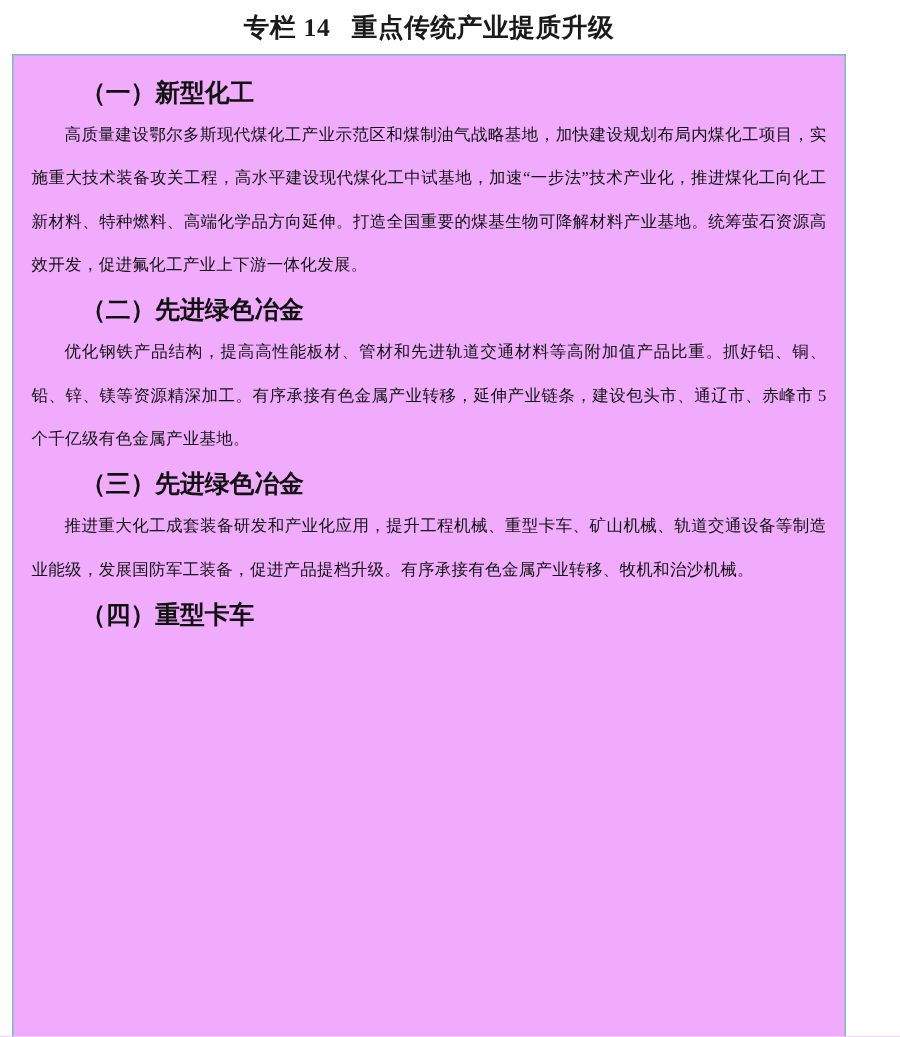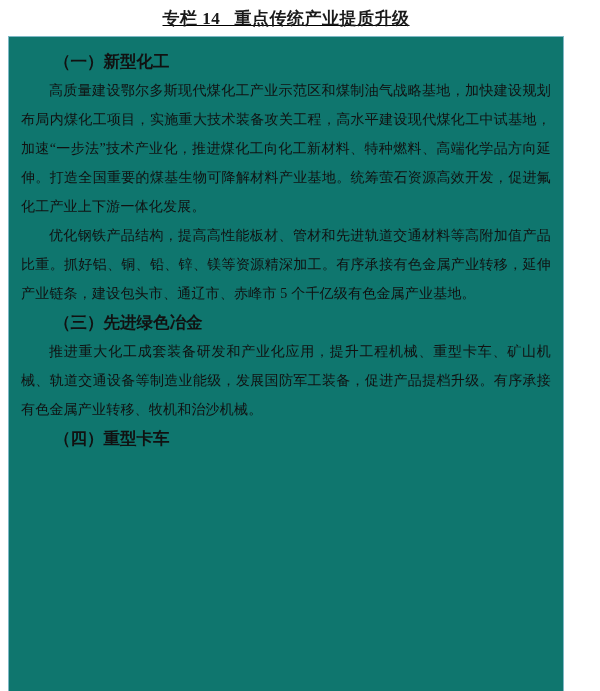--- a/index.html
+++ b/index.html
@@ -11,21 +11,20 @@
     height: 691px;
     background: #ffffff;
     font-family: "Liberation Serif", "DejaVu Serif", serif;
     overflow: hidden;
   }
   .panel {
     width: 572px;
     height: 691px;
     box-sizing: border-box;
     position: relative;
-    text-decoration: underline;
   }
   .title-bar {
     height: 36px;
     display: flex;
     align-items: center;
     justify-content: center;
     background: #ffffff;
   }
   .title-text {
     font-size: 17px;
@@ -33,37 +32,37 @@
     color: #1a1a1a;
     letter-spacing: 0.5px;
     white-space: pre;
   }
   .body-box {
     position: absolute;
     top: 36px;
     left: 8px;
     right: 8px;
     bottom: 0;
-    background: #0f766e;
+    background: #f0abfc;
     border: 1px solid #7fb8c6;
     border-bottom: none;
     box-sizing: border-box;
     padding: 10px 12px 0 12px;
     overflow: hidden;
   }
   .sec-head {
     font-size: 16.5px;
     font-weight: bold;
     color: #111111;
     line-height: 29px;
     text-indent: 2em;
     white-space: pre;
   }
   .para {
-    font-size: 14px;
+    font-size: 11px;
     color: #111111;
     line-height: 29px;
     text-indent: 2em;
     text-align: justify;
     text-justify: inter-ideograph;
     letter-spacing: 0.2px;
   }
 </style>
 </head>
 <body>
@@ -72,20 +71,21 @@
 
   <div class="title-bar">
     <div class="title-text">专栏 14   重点传统产业提质升级</div>
   </div>
 
   <div class="body-box">
 
     <div class="sec-head">（一）新型化工</div>
     <div class="para">高质量建设鄂尔多斯现代煤化工产业示范区和煤制油气战略基地，加快建设规划布局内煤化工项目，实施重大技术装备攻关工程，高水平建设现代煤化工中试基地，加速“一步法”技术产业化，推进煤化工向化工新材料、特种燃料、高端化学品方向延伸。打造全国重要的煤基生物可降解材料产业基地。统筹萤石资源高效开发，促进氟化工产业上下游一体化发展。</div>
 
+    <div class="sec-head">（二）先进绿色冶金</div>
     <div class="para">优化钢铁产品结构，提高高性能板材、管材和先进轨道交通材料等高附加值产品比重。抓好铝、铜、铅、锌、镁等资源精深加工。有序承接有色金属产业转移，延伸产业链条，建设包头市、通辽市、赤峰市 5 个千亿级有色金属产业基地。</div>
 
     <div class="sec-head">（三）先进绿色冶金</div>
     <div class="para">推进重大化工成套装备研发和产业化应用，提升工程机械、重型卡车、矿山机械、轨道交通设备等制造业能级，发展国防军工装备，促进产品提档升级。有序承接有色金属产业转移、牧机和治沙机械。</div>
 
     <div class="sec-head">（四）重型卡车</div>
 
   </div>
 </div>
 

